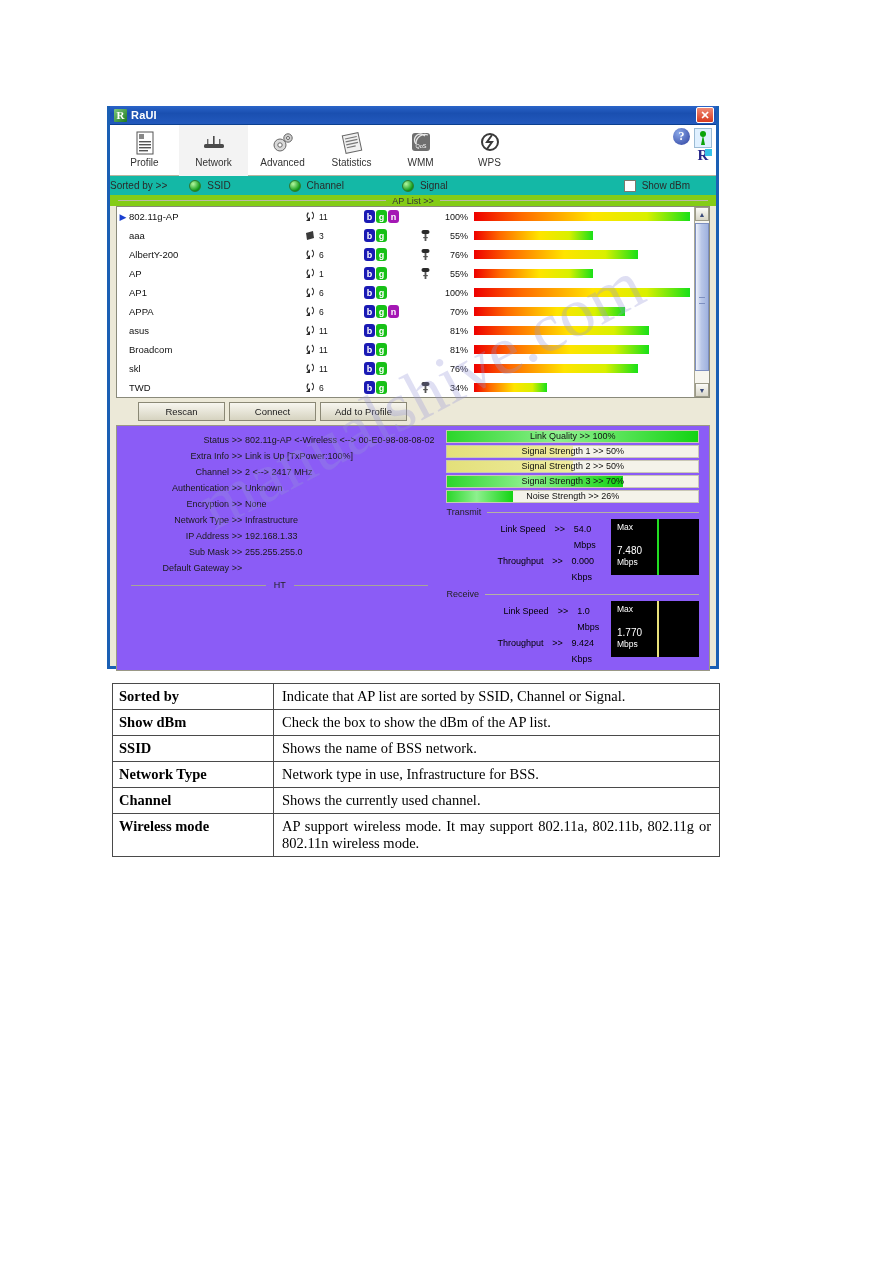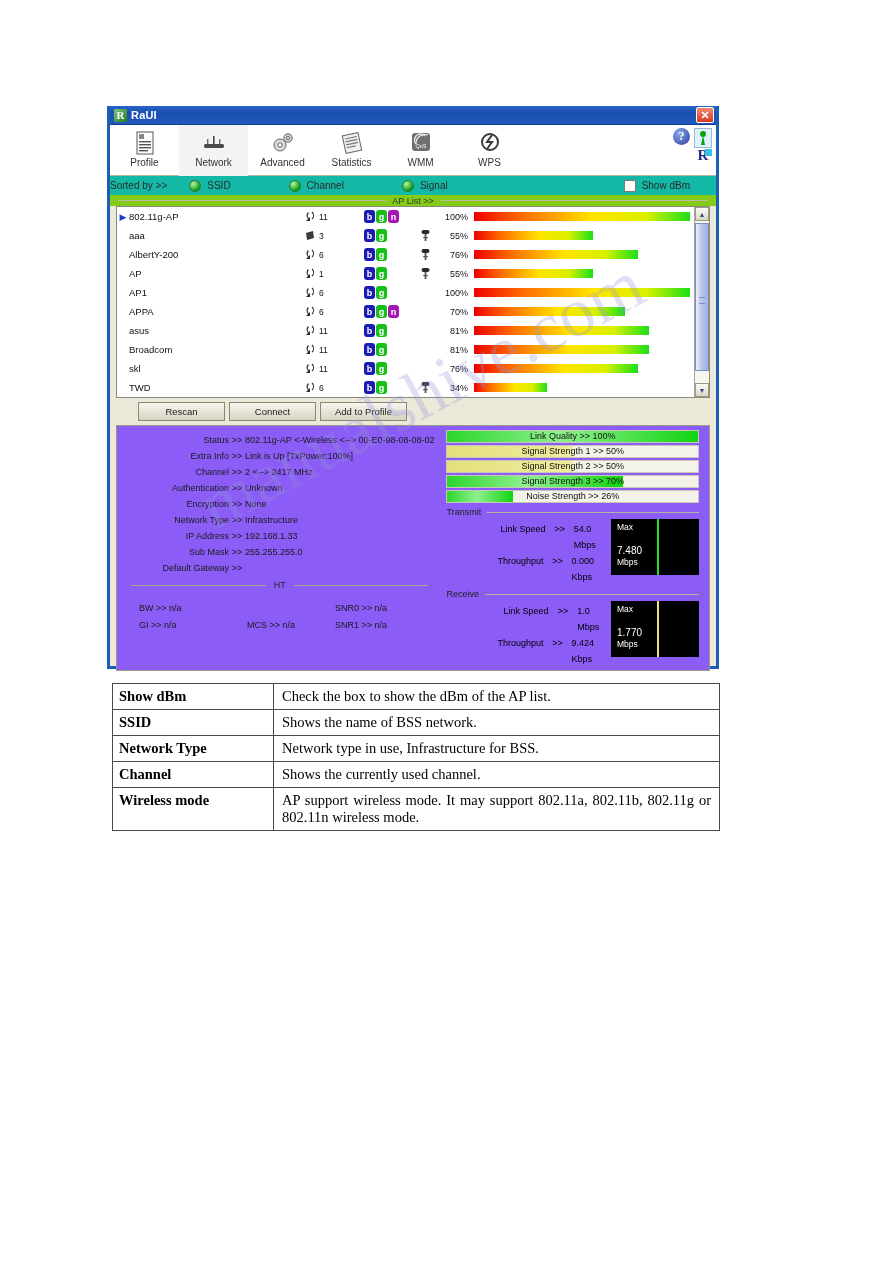--- a/index.html
+++ b/index.html
@@ -844,32 +844,20 @@
             <span class="det-val"></span>
           </div>
         </div>
 
       <div class="ht-divider">
         <span class="ln"></span>
         <span class="txt">HT</span>
         <span class="ln"></span>
       </div>
 
-      <div class="ht-grid">
-        <div class="r">
-          <span class="c1">BW &gt;&gt; n/a</span>
-          <span class="c2"></span>
-          <span class="c3">SNR0 &gt;&gt; n/a</span>
-        </div>
-        <div class="r">
-          <span class="c1">GI &gt;&gt; n/a</span>
-          <span class="c2">MCS &gt;&gt; n/a</span>
-          <span class="c3">SNR1 &gt;&gt; n/a</span>
-        </div>
-      </div>
     </div>
 
     <div class="det-right">
       <div id="meters">
           <div class="meter">
             <div class="fill fill-green" style="width: 100%;"></div>
             <div class="mtext">Link Quality &gt;&gt; 100%</div>
           </div>
           <div class="meter">
             <div class="fill fill-yellow" style="width: 50%;"></div>
@@ -937,20 +925,24 @@
           <span class="v2">Mbps</span>
           <span class="needle" id="rx-needle" style="background: rgb(232, 224, 122); left: 46px;"></span>
         </div>
       </div>
     </div>
   </div>
 </div>
 
 <table class="desc-table">
   <tbody id="desc-body">
+  <tr>
+        <td class="desc-key">Sorted by</td>
+        <td class="desc-val">Indicate that AP list are sorted by SSID, Channel or Signal.</td>
+      </tr>
       <tr>
         <td class="desc-key">Show dBm</td>
         <td class="desc-val">Check the box to show the dBm of the AP list.</td>
       </tr>
       <tr>
         <td class="desc-key">SSID</td>
         <td class="desc-val">Shows the name of BSS network.</td>
       </tr>
       <tr>
         <td class="desc-key">Network Type</td>

